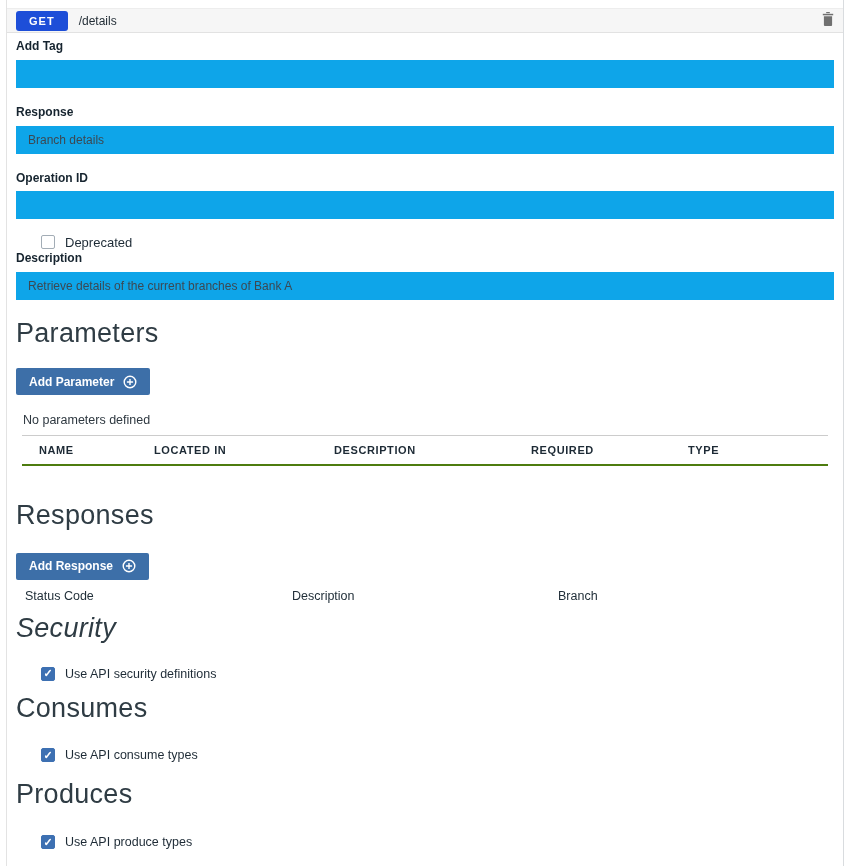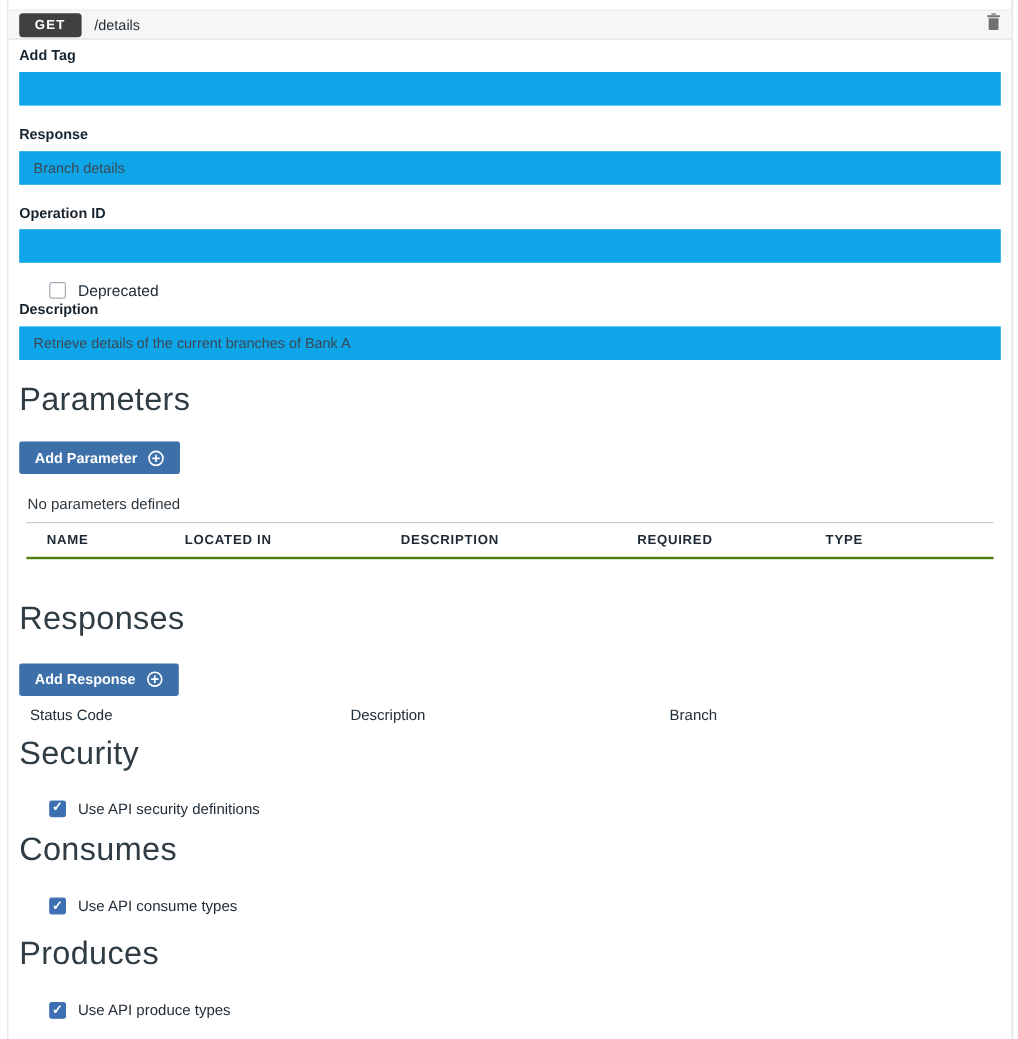--- a/index.html
+++ b/index.html
@@ -20,21 +20,21 @@
   .topbar {
     background: #f6f6f6;
     border-top: 1px solid #ededed;
     border-bottom: 1px solid #e2e2e2;
     height: 25px;
     display: flex;
     align-items: center;
     padding: 0 9px;
   }
   .method-btn {
-    background: #404040;
+    background: #1d4ed8;
     color: #ffffff;
     font-family: inherit;
     font-size: 11px;
     font-weight: bold;
     letter-spacing: 1px;
     border: none;
     border-radius: 3px;
     padding: 4px 13px;
     cursor: pointer;
   }
@@ -77,21 +77,21 @@
 
   .section-heading {
     font-size: 27px;
     font-weight: 300;
     color: #2f3c44;
     letter-spacing: 0.3px;
     line-height: 1.12;
   }
   .h-parameters { margin-top: 18px; }
   .h-responses  { margin-top: 34px; }
-  .h-security   { margin-top: 10px; }
+  .h-security   { margin-top: 10px; font-style: italic; }
   .h-consumes   { margin-top: 12px; }
   .h-produces   { margin-top: 17px; }
 
   .add-btn {
     margin-top: 20px;
     background: #3d6fa8;
     color: #ffffff;
     font-family: inherit;
     font-size: 12px;
     font-weight: bold;

